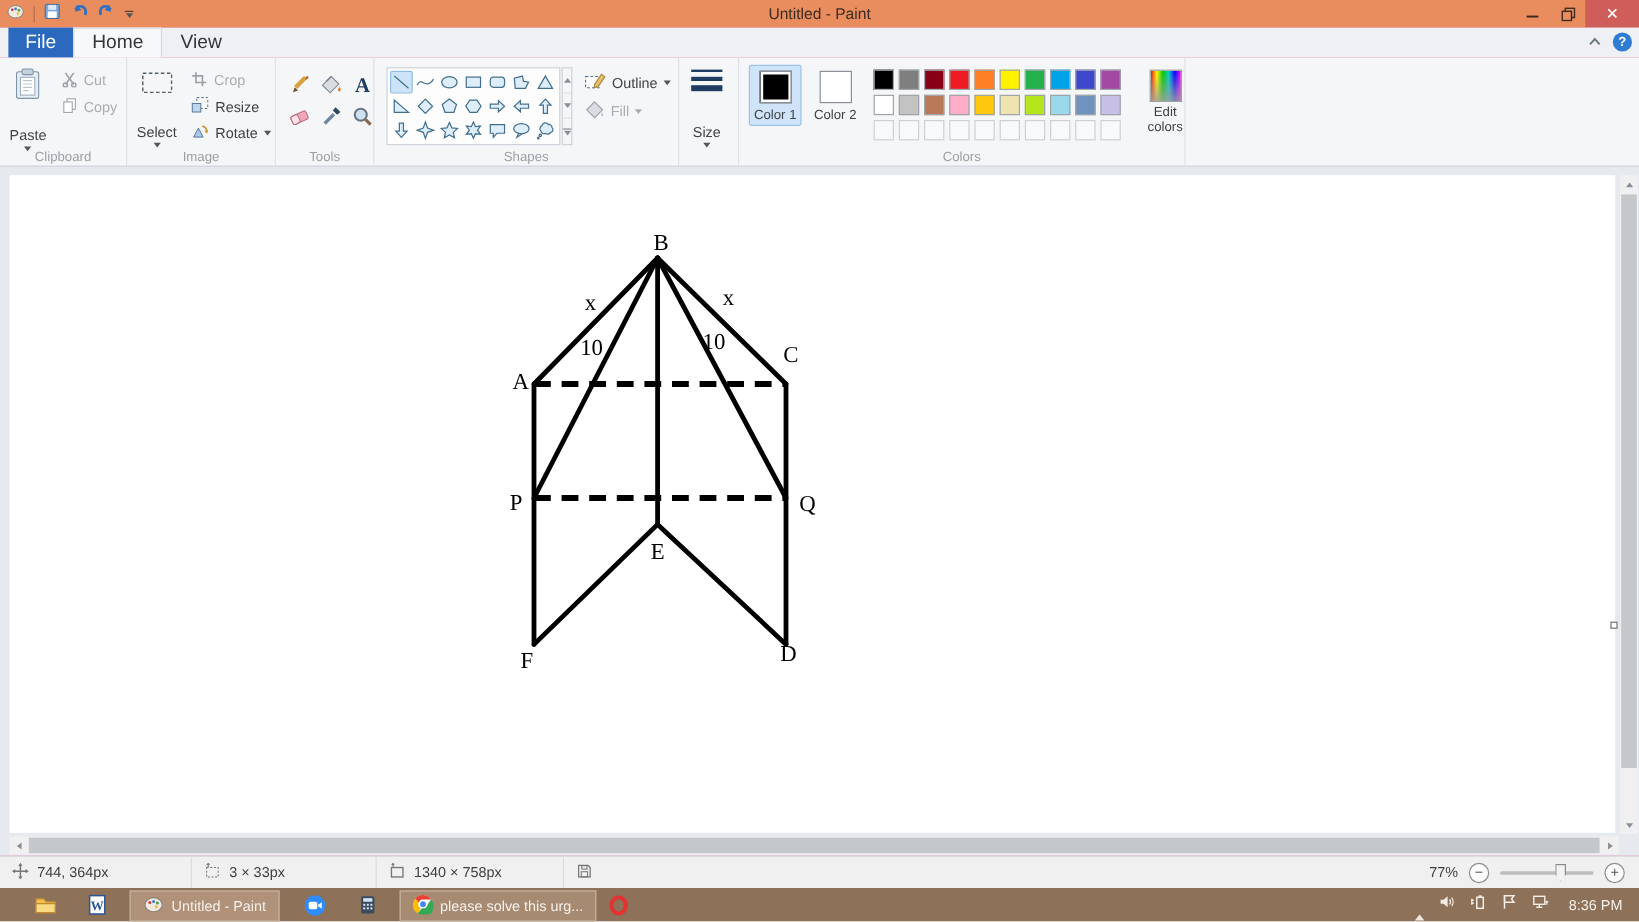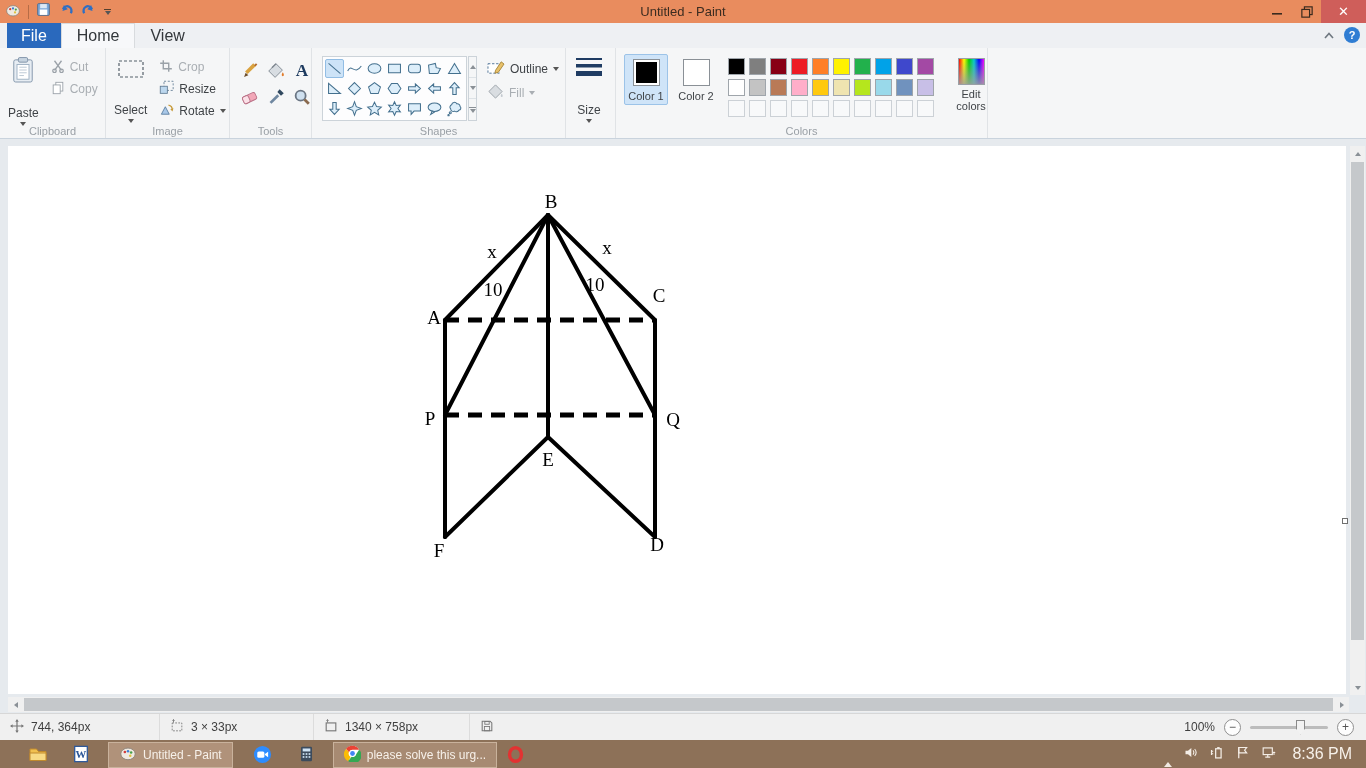--- a/index.html
+++ b/index.html
@@ -96,21 +96,21 @@
   .zthumb { position:absolute; left:46px; top:-6px; width:9px; height:15px; background:#f2f2f2; border:1px solid #8a8a8a;
     clip-path:polygon(0 0,100% 0,100% 62%,50% 100%,0 62%); }
 
   
   .taskbar { position:absolute; top:740px; left:0; right:0; height:28px; background:#8d7158; display:flex; align-items:center; }
   .tb-items { display:flex; align-items:center; height:100%; }
   .tb-icon { width:34px; height:28px; display:flex; align-items:center; justify-content:center; }
   .tb-task { height:26px; margin-top:1px; display:flex; align-items:center; gap:6px; padding:0 10px;
     background:#a78a72; border:1px solid #c9b29c; color:#f7f1ea; font-size:12px; white-space:nowrap; }
   .tray { position:absolute; right:0; top:0; height:28px; display:flex; align-items:center; gap:11px; padding-right:14px; }
-  .tray .clock { color:#f7f1ea; font-size:16px; margin-left:4px; }
+  .tray .clock { color:#f7f1ea; font-size:12px; margin-left:4px; }
   .chev-up { width:0; height:0; border-left:4px solid transparent; border-right:4px solid transparent; border-bottom:5px solid #f0e9e1; }
 </style>
 </head>
 <body>
 
 <div class="window">
 
   <div class="titlebar">
     <div class="qat">
       <span>
@@ -603,21 +603,21 @@
     <div class="sb-sec" style="width:36px;border-right:none;">
       <span>
         <svg width="14" height="14" viewBox="0 0 16 16">
             <path d="M2.5 2.5 h9 l2 2 v9 h-11z" fill="none" stroke="#777" stroke-width="1.2"></path>
             <rect x="5" y="8.5" width="6" height="5" fill="none" stroke="#777"></rect>
             <rect x="5.5" y="2.8" width="5" height="3.2" fill="none" stroke="#777"></rect>
           </svg>
       </span>
     </div>
     <div class="sb-zoom">
-      <span>100%</span>
+      <span>77%</span>
       <span class="zbtn">−</span>
       <span class="ztrack">
           <span class="zthumb"></span>
         </span>
       <span class="zbtn">+</span>
     </div>
   </div>
 
   <div class="taskbar">
     <div class="tb-items">

